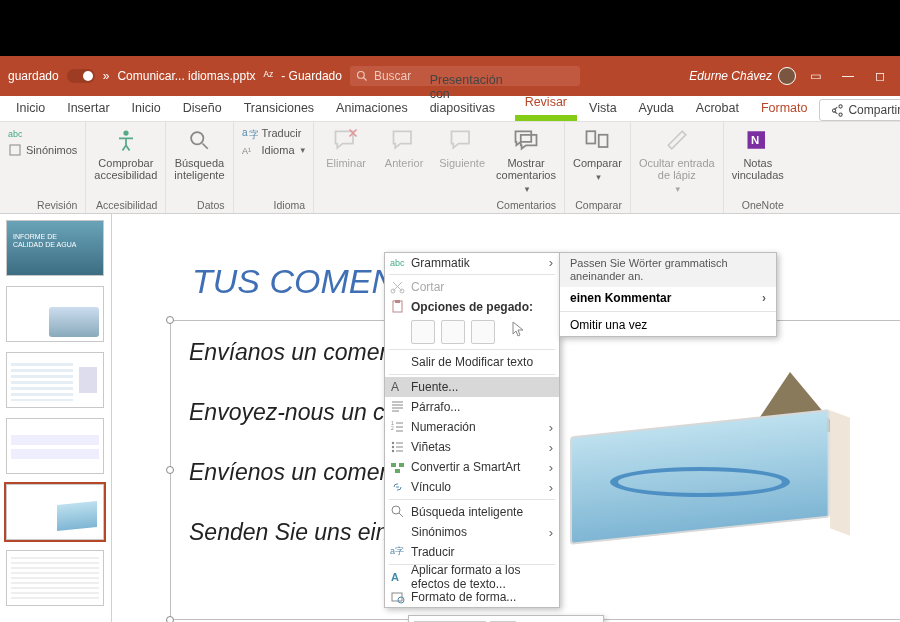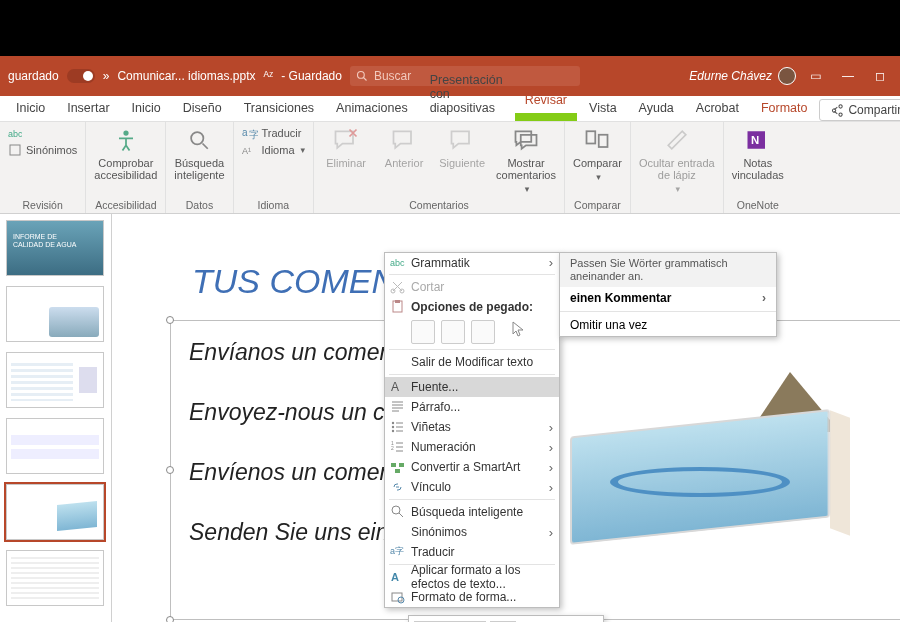--- a/index.html
+++ b/index.html
@@ -10,28 +10,28 @@
   .autosave .pill { background: #9d3b23; border-radius: 10px; width: 28px; height: 14px; position: relative; }
   .autosave .pill::after { content: ""; position: absolute; right: 2px; top: 2px; width: 10px; height: 10px; border-radius: 50%; background: #fff; }
   .autosave .search { flex: 0 0 230px; height: 20px; background: #c0593f; border-radius: 3px; display: flex; align-items: center; padding: 0 6px; color: #f2c9bd; gap: 6px; }
   .autosave .spacer { flex: 1; }
   .autosave .user { display: flex; align-items: center; gap: 6px; font-style: italic; }
   .autosave .avatar { width: 18px; height: 18px; border-radius: 50%; background: #7a5540; border: 1px solid #fff; }
   .autosave .winbtn { width: 24px; text-align: center; font-size: 12px; }
   
   .tabs { height: 26px; background: #fff; border-bottom: 1px solid #e1e1e1; display: flex; align-items: flex-end; padding-left: 6px; font-size: 12.5px; color: #444; gap: 2px; }
   .tabs .tab { padding: 5px 10px 6px; cursor: pointer; }
-  .tabs .tab.active { color: #b7472a; border-bottom: 8px solid #84cc16; }
+  .tabs .tab.active { color: #b7472a; border-bottom: 6px solid #84cc16; }
   .tabs .tab.format { color: #b7472a; }
   .tabs .share { margin-left: auto; margin-right: 10px; background: #fff; border: 1px solid #ccc; border-radius: 3px; padding: 3px 10px; font-size: 12px; display: flex; align-items: center; gap: 5px; }
   
   .ribbon { height: 92px; background: #f3f2f1; border-bottom: 1px solid #d0d0d0; display: flex; font-size: 11px; color: #555; }
   .group { border-right: 1px solid #e1e1e1; padding: 4px 8px 2px; display: flex; flex-direction: column; justify-content: space-between; }
   .group .row { display: flex; gap: 10px; align-items: flex-start; }
-  .group .label { text-align: center; font-size: 10.5px; color: #666; padding-top: 2px; }
+  .group .label { text-align: right; font-size: 10.5px; color: #666; padding-top: 2px; }
   .rbtn { display: flex; flex-direction: column; align-items: center; gap: 3px; min-width: 48px; }
   .rbtn .ic { width: 28px; height: 28px; }
   .rbtn span { text-align: center; line-height: 1.1; font-size: 11px; }
   .mini { display: flex; flex-direction: column; gap: 3px; font-size: 11px; }
   .mini div { display: flex; align-items: center; gap: 4px; }
   svg { display: block; }
   
   .workarea { flex: 1; display: flex; min-height: 0; position: relative; }
   .thumbs { width: 112px; background: #fff; border-right: 1px solid #d0d0d0; overflow: hidden; padding: 6px 6px; display: flex; flex-direction: column; gap: 10px; }
   .thumb { width: 98px; height: 56px; border: 1px solid #c8c8c8; background: #fff; position: relative; }
@@ -380,41 +380,41 @@
         <span class="ico">
           <svg width="15" height="15">
             <path d="M2 3h11M2 6h11M2 9h11M2 12h7" stroke="#888"></path>
           </svg>
         </span>
         <span>Párrafo...</span>
       </div>
     <div class="item sub">
         <span class="ico">
           <svg width="15" height="15">
+            <text x="1" y="6" font-size="5" fill="#888">1</text>
+            <text x="1" y="11" font-size="5" fill="#888">2</text>
+            <path d="M6 4h7M6 8h7M6 12h7" stroke="#888"></path>
+          </svg>
+        </span>
+        <span>Numeración</span>
+      </div>
+    <div class="item sub">
+        <span class="ico">
+          <svg width="15" height="15">
             <circle cx="3" cy="4" r="1.2" fill="#888"></circle>
             <circle cx="3" cy="8" r="1.2" fill="#888"></circle>
             <circle cx="3" cy="12" r="1.2" fill="#888"></circle>
             <path d="M6 4h7M6 8h7M6 12h7" stroke="#888"></path>
           </svg>
         </span>
         <span>Viñetas</span>
       </div>
     <div class="item sub">
         <span class="ico">
           <svg width="15" height="15">
-            <text x="1" y="6" font-size="5" fill="#888">1</text>
-            <text x="1" y="11" font-size="5" fill="#888">2</text>
-            <path d="M6 4h7M6 8h7M6 12h7" stroke="#888"></path>
-          </svg>
-        </span>
-        <span>Numeración</span>
-      </div>
-    <div class="item sub">
-        <span class="ico">
-          <svg width="15" height="15">
             <rect x="1" y="4" width="5" height="4" fill="#6a6"></rect>
             <rect x="9" y="4" width="5" height="4" fill="#6a6"></rect>
             <rect x="5" y="10" width="5" height="4" fill="#6a6"></rect>
           </svg>
         </span>
         <span>Convertir a SmartArt</span>
       </div>
     <div class="item sub">
         <span class="ico">
           <svg width="15" height="15">

